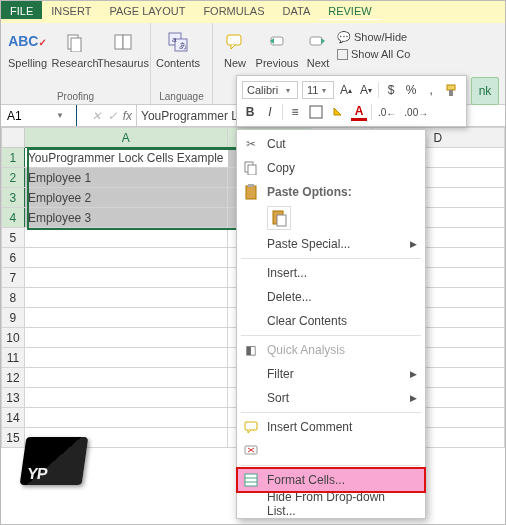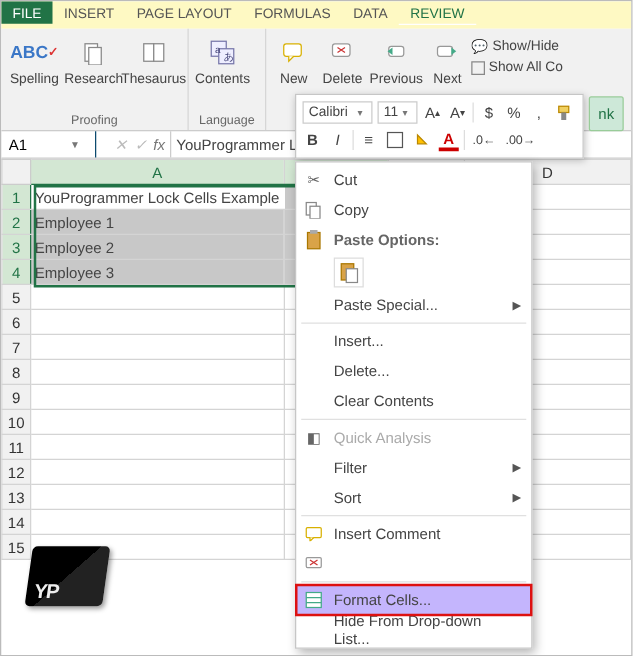--- a/index.html
+++ b/index.html
@@ -42,21 +42,21 @@
   .mini-toolbar { position:absolute; top:74px; left:235px; background:#fff; border:1px solid #c6c6c6; box-shadow:1px 2px 6px rgba(0,0,0,.25); padding:3px 5px; font-size:11px; }
   .mt-row { display:flex; align-items:center; gap:4px; height:22px;}
   .mt-combo { border:1px solid #ccc; height:18px; display:flex; align-items:center; padding:0 4px; min-width:56px; justify-content:space-between; font-size:11px;}
   .mt-btn { min-width:16px; height:18px; display:flex; align-items:center; justify-content:center; color:#444; font-size:12px; cursor:pointer; padding:0 2px;}
   .mt-sep { width:1px; height:16px; background:#ddd; }
 
   .ctx-menu { position:absolute; top:128px; left:235px; width:190px; background:#fff; border:1px solid #c6c6c6; box-shadow:2px 3px 8px rgba(0,0,0,.3); padding:2px 0; font-size:12px; }
   .ctx-item { display:flex; align-items:center; height:24px; padding:0 8px 0 4px; gap:6px; cursor:pointer;}
   .ctx-item.header { font-weight:700; color:#666; cursor:default;}
   .ctx-item.disabled { color:#aaa; cursor:default; }
-  .ctx-item.highlight { background:#c4b5fd; outline:2px solid #d11; outline-offset:-1px; z-index:2; position:relative;}
+  .ctx-item.highlight { background:#f9a8d4; outline:2px solid #d11; outline-offset:-1px; z-index:2; position:relative;}
   .ctx-icon { width:20px; height:20px; display:flex; align-items:center; justify-content:center; color:#666; }
   .ctx-sep { height:1px; background:#e0e0e0; margin:2px 4px; }
   .sub-arrow { margin-left:auto; font-size:9px; color:#555;}
   .paste-opts { padding-left:30px; display:flex; gap:3px; height:28px; align-items:center;}
   .paste-opt-btn { width:24px; height:24px; border:1px solid #ddd; display:flex; align-items:center; justify-content:center;}
 
   .watermark { position:absolute; left:22px; top:436px; width:62px; height:48px; background:linear-gradient(135deg,#000 0 50%,#222 50% 100%); border-radius:4px; color:#eee; display:flex; align-items:flex-end; justify-content:flex-start; padding:2px 6px; font-weight:700; font-size:16px; transform:skewX(-8deg); letter-spacing:-1px; box-shadow:2px 2px 4px rgba(0,0,0,.4);}
   .nk-badge { position:absolute; right:6px; top:76px; width:28px; height:28px; background:#cde8d8; border:1px solid #9c9; color:#217346; display:flex; align-items:center; justify-content:center; border-radius:2px; font-size:12px;}
 </style>
 </head>
@@ -118,29 +118,20 @@
   <div class="rgroup" style="flex:1; border-right:none">
     <div class="rgroup-inner" style="gap:2px;flex-wrap:nowrap">
       <div class="big-btn" style="width:36px">
         <span class="icon">
           <svg width="20" height="18">
               <rect x="2" y="2" width="14" height="10" rx="2" fill="#fff" stroke="#d8b000"></rect>
               <path d="M6 12 L6 16 L10 12" fill="#fff" stroke="#d8b000"></path>
             </svg>
         </span>
         <span>New</span>
-      </div>
-      <div class="big-btn" style="width:38px">
-        <span class="icon">
-          <svg width="20" height="18">
-              <rect x="2" y="2" width="14" height="10" rx="2" fill="#fff" stroke="#999"></rect>
-              <path d="M6 5 L12 9 M12 5 L6 9" stroke="#c33"></path>
-            </svg>
-        </span>
-        <span>Delete</span>
       </div>
       <div class="big-btn" style="width:44px">
         <span class="icon">
           <svg width="20" height="18">
               <rect x="4" y="4" width="12" height="8" rx="2" fill="#fff" stroke="#999"></rect>
               <path d="M3 8 L7 5 L7 11 Z" fill="#4a8"></path>
             </svg>
         </span>
         <span>Previous</span>
       </div>

